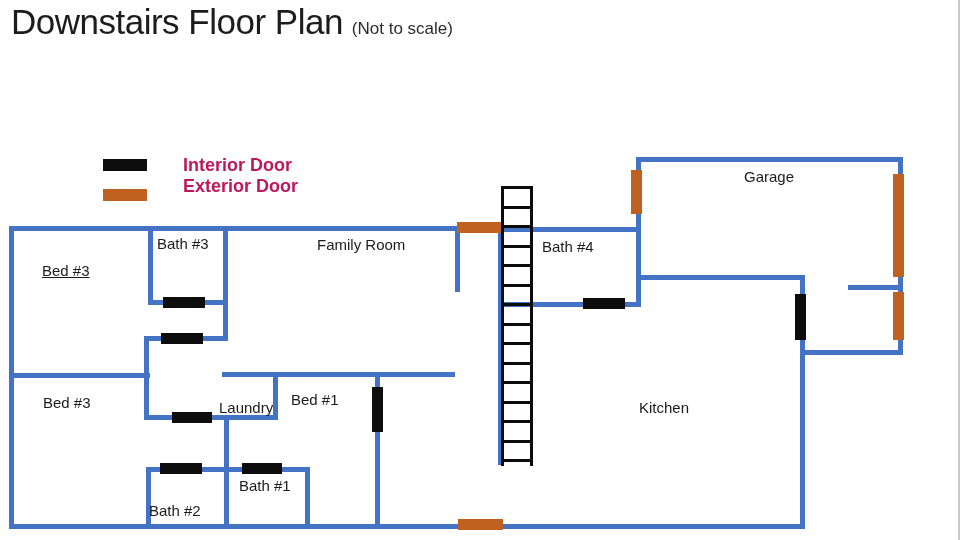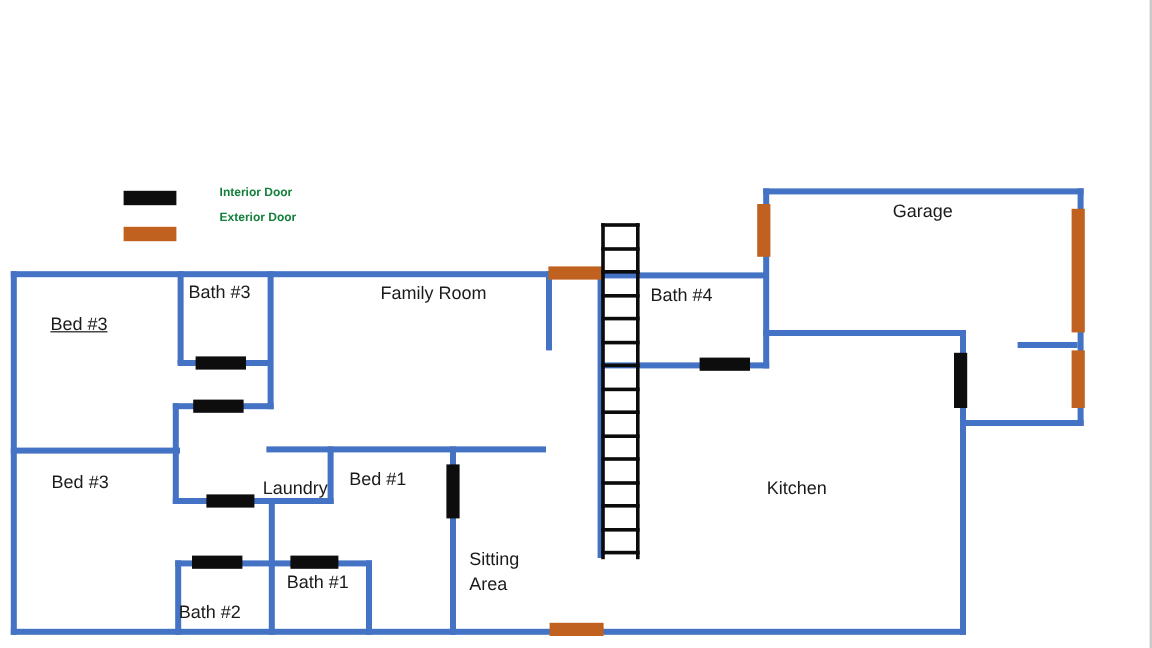--- a/index.html
+++ b/index.html
@@ -8,38 +8,41 @@
   html,body{margin:0;padding:0;}
   .canvas{
     position:relative;width:960px;height:540px;background:#ffffff;overflow:hidden;
     font-family:"Liberation Sans",sans-serif;
   }
   .edge-right{position:absolute;right:0;top:0;width:2px;height:540px;background:#c9c9c9;}
   .title-row{position:absolute;left:11px;top:2px;color:#1c1c1c;}
   .title-main{font-size:35px;font-weight:400;letter-spacing:-0.5px;}
   .title-sub{font-size:17px;margin-left:9px;color:#2b2b2b;}
   .legend-swatch{position:absolute;width:44px;height:12px;}
-  .legend-label{position:absolute;font-size:10px;font-weight:bold;color:#15803d;white-space:nowrap;padding-left:20px;}
+  .legend-label{position:absolute;font-size:18px;font-weight:bold;color:#be185d;white-space:nowrap;padding-left:20px;}
   .wall{position:absolute;background:var(--wall);}
   .door{position:absolute;}
   .door.interior{background:var(--door-i);}
   .door.exterior{background:var(--door-e);}
   .room-label{position:absolute;font-size:15px;color:var(--text);white-space:nowrap;}
   .room-label.wrap{white-space:normal;width:58px;line-height:21px;}
   .ladder{position:absolute;left:501px;top:186px;width:32px;height:280px;}
   .rail{position:absolute;top:0;width:3px;height:280px;background:#0b0b0b;}
   .rail.left{left:0;}
   .rail.right{left:29px;}
   .rung{position:absolute;left:0;width:32px;height:3px;background:#0b0b0b;}
 </style>
 </head>
 <body>
 
 <div class="canvas">
 
+  <div class="title-row">
+    <span class="title-main">Downstairs Floor Plan</span><span class="title-sub">(Not to scale)</span>
+  </div>
 
   <div class="legend-swatch" style="left:103px;top:159px;background:var(--door-i);"></div>
   <div class="legend-label" style="left:163px;top:155px;">Interior Door</div>
   <div class="legend-swatch" style="left:103px;top:189px;background:var(--door-e);"></div>
   <div class="legend-label" style="left:163px;top:176px;">Exterior Door</div>
 
   <div class="wall" style="left:9px;top:226px;width:451px;height:5px;"></div>
   <div class="wall" style="left:500px;top:227px;width:140px;height:5px;"></div>
   <div class="wall" style="left:636px;top:157px;width:267px;height:5px;"></div>
   <div class="wall" style="left:848px;top:285px;width:50px;height:5px;"></div>
@@ -106,18 +109,17 @@
 
   <div class="room-label" style="left:42px;top:262px;text-decoration:underline;">Bed #3</div>
   <div class="room-label" style="left:157px;top:235px;">Bath #3</div>
   <div class="room-label" style="left:317px;top:236px;">Family Room</div>
   <div class="room-label" style="left:542px;top:238px;">Bath #4</div>
   <div class="room-label" style="left:744px;top:168px;">Garage</div>
   <div class="room-label" style="left:43px;top:394px;">Bed #3</div>
   <div class="room-label" style="left:219px;top:383px;margin-top:16px;">Laundry</div>
   <div class="room-label" style="left:291px;top:391px;">Bed #1</div>
   <div class="room-label" style="left:639px;top:399px;">Kitchen</div>
-  <div class="room-label wrap" style="left:391px;top:456px;">Sitting Area</div>
   <div class="room-label" style="left:149px;top:502px;">Bath #2</div>
   <div class="room-label" style="left:239px;top:477px;">Bath #1</div>
 
   <div class="edge-right"></div>
 </div>
 
 </body></html>

